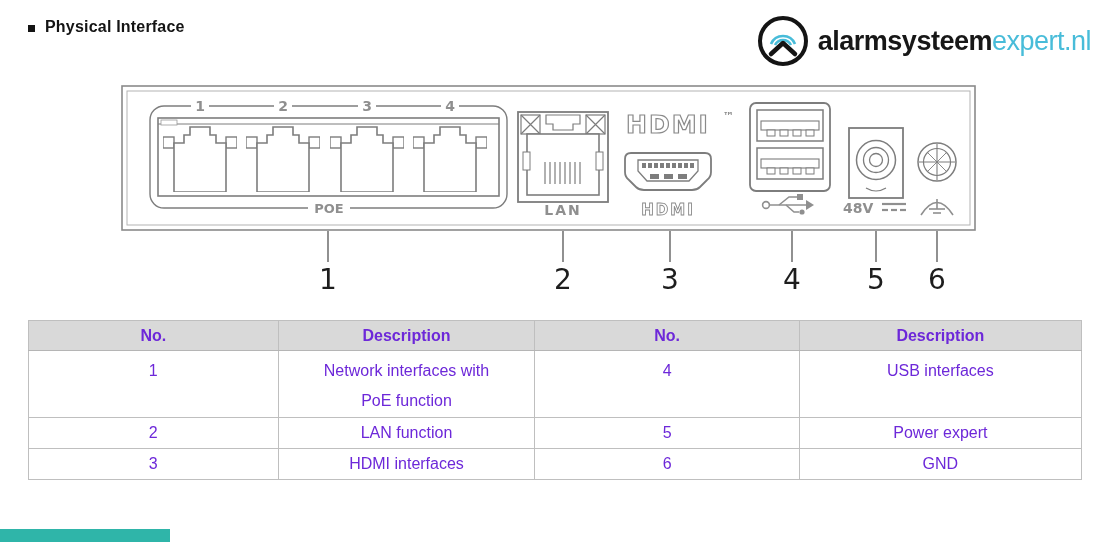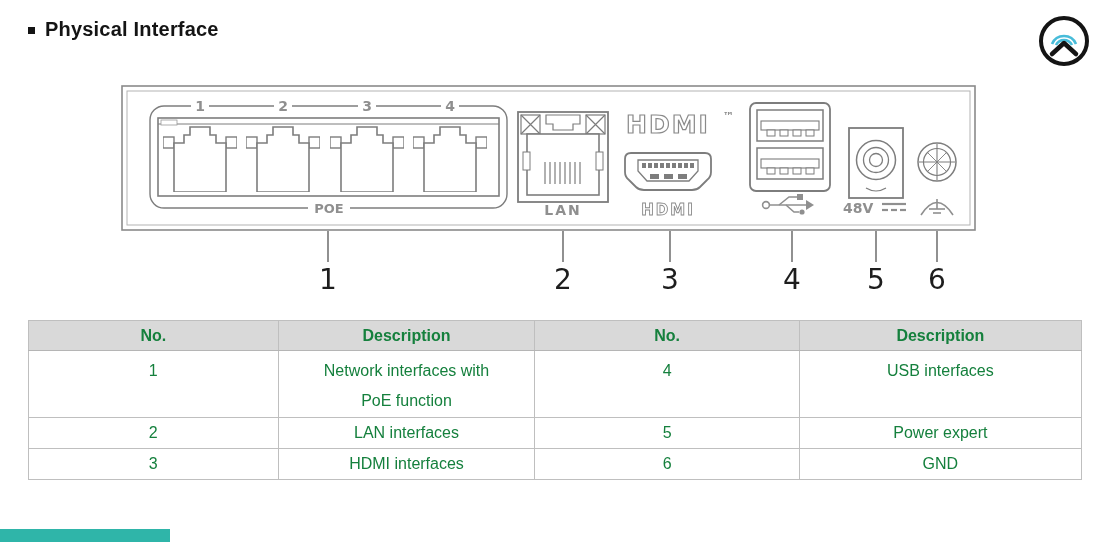--- a/index.html
+++ b/index.html
@@ -3,37 +3,37 @@
 <meta charset="utf-8">
 <style>
   html,body{margin:0;padding:0;}
   body{
     width:1107px;height:542px;position:relative;background:#ffffff;
     font-family:"Liberation Sans", sans-serif;overflow:hidden;
   }
   
   .page-title{
     position:absolute;left:28px;top:18px;display:flex;align-items:center;gap:10px;
-    font-weight:bold;font-size:20px;color:#141414;letter-spacing:.2px;
+    font-weight:bold;font-size:16px;color:#141414;letter-spacing:.2px;
   }
   .title-bullet{width:7px;height:7px;background:#141414;display:inline-block;margin-top:2px;}
   .logo{
     position:absolute;right:16px;top:14px;display:flex;align-items:center;gap:8px;
   }
   .logo-text{font-size:27px;letter-spacing:-0.5px;white-space:nowrap;}
   .logo-text .bold{font-weight:bold;color:#171717;}
   .logo-text .light{font-weight:400;color:#48bcd9;}
   
   .device-svg{position:absolute;left:0;top:84px;}
   .device-svg text{font-family:"DejaVu Sans","Liberation Sans",sans-serif;}
   
   .iface-table-wrap{position:absolute;left:28px;top:320px;width:1054px;}
   table.iface{
     width:100%;border-collapse:collapse;table-layout:fixed;
-    font-size:16px;color:#15803d;
+    font-size:16px;color:#6d28d9;
   }
   table.iface th, table.iface td{
     border:1px solid #bfbfbf;text-align:center;padding:0 6px;
   }
   table.iface thead th{
     background:#d9d9d9;font-weight:bold;height:29px;border-bottom:1px solid #b5b5b5;
   }
   table.iface td{height:30px;vertical-align:middle;}
   table.iface tr.tall td{height:61px;vertical-align:top;padding-top:5px;line-height:30px;}
   .preline{white-space:pre-line;}
@@ -49,20 +49,23 @@
 </div>
 
 <div class="logo">
   <svg width="54" height="54" viewBox="0 0 54 54">
     <circle cx="27" cy="27" r="23" fill="none" stroke="#141414" stroke-width="4"></circle>
     <path d="M15,30 A13,13 0 0 1 39,30" fill="none" stroke="#48bcd9" stroke-width="2.6"></path>
     <path d="M19,31 A9,9 0 0 1 35,31" fill="none" stroke="#48bcd9" stroke-width="2.6"></path>
     <path d="M23,32 A5,5 0 0 1 31,32" fill="none" stroke="#48bcd9" stroke-width="2.6"></path>
     <path d="M15,40 L27,29 L39,40" fill="none" stroke="#141414" stroke-width="4.5" stroke-linecap="round" stroke-linejoin="round"></path>
   </svg>
+  <div class="logo-text">
+    <span class="bold">alarmsysteem</span><span class="light">expert.nl</span>
+  </div>
 </div>
 
 <svg class="device-svg" width="1107" height="214" viewBox="0 0 1107 214">
   <defs>
     <symbol id="rj45" viewBox="0 0 74 66" width="74" height="66">
       <rect x="0" y="11" width="11" height="11" fill="#fff" stroke="#7d7d7d" stroke-width="1.4"></rect>
       <rect x="63" y="11" width="11" height="11" fill="#fff" stroke="#7d7d7d" stroke-width="1.4"></rect>
       <path d="M11,66 L11,17 L21,17 L21,9 L27,9 L27,1 L47,1 L47,9 L53,9 L53,17 L63,17 L63,66 Z" fill="#fff" stroke="#7d7d7d" stroke-width="1.6"></path>
     </symbol>
   </defs>
@@ -235,21 +238,21 @@
     <tbody>
       <tr class="tall">
         <td>1</td>
         <td class="preline">Network interfaces with
 PoE function</td>
         <td>4</td>
         <td>USB interfaces</td>
       </tr>
       <tr>
         <td>2</td>
-        <td>LAN interfaces</td>
+        <td>LAN function</td>
         <td>5</td>
         <td>Power expert</td>
       </tr>
       <tr>
         <td>3</td>
         <td>HDMI interfaces</td>
         <td>6</td>
         <td>GND</td>
       </tr>
     </tbody>

